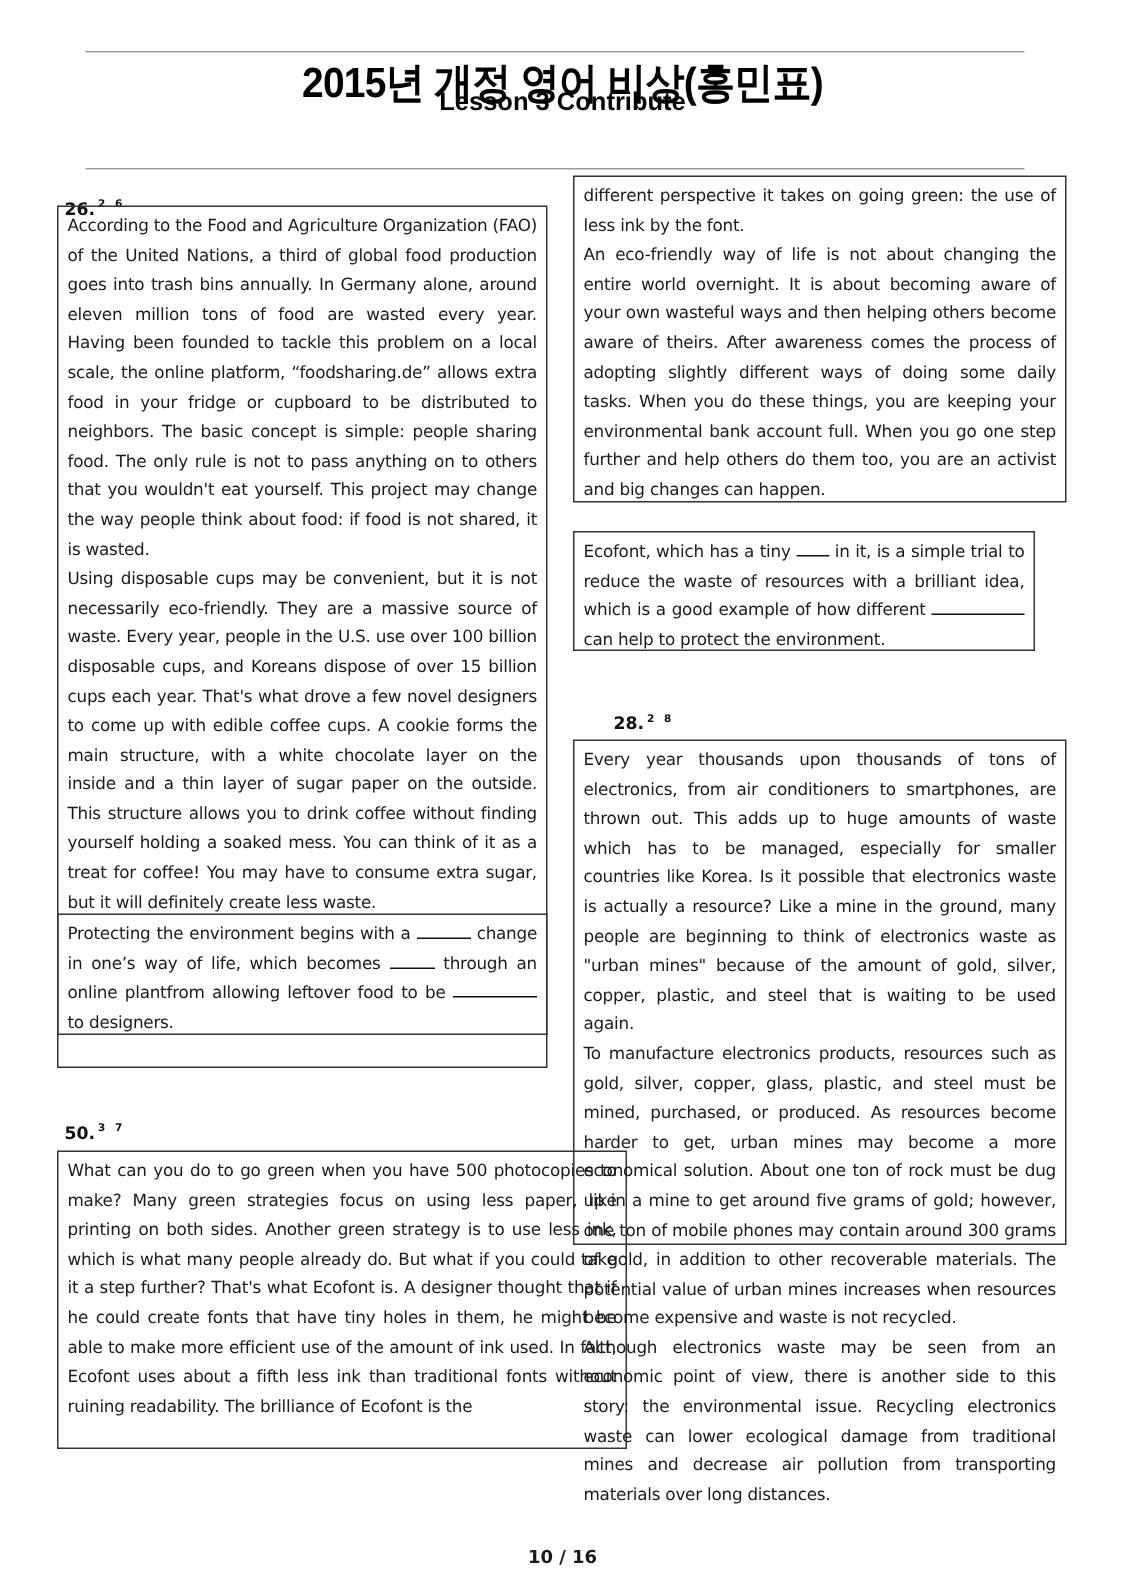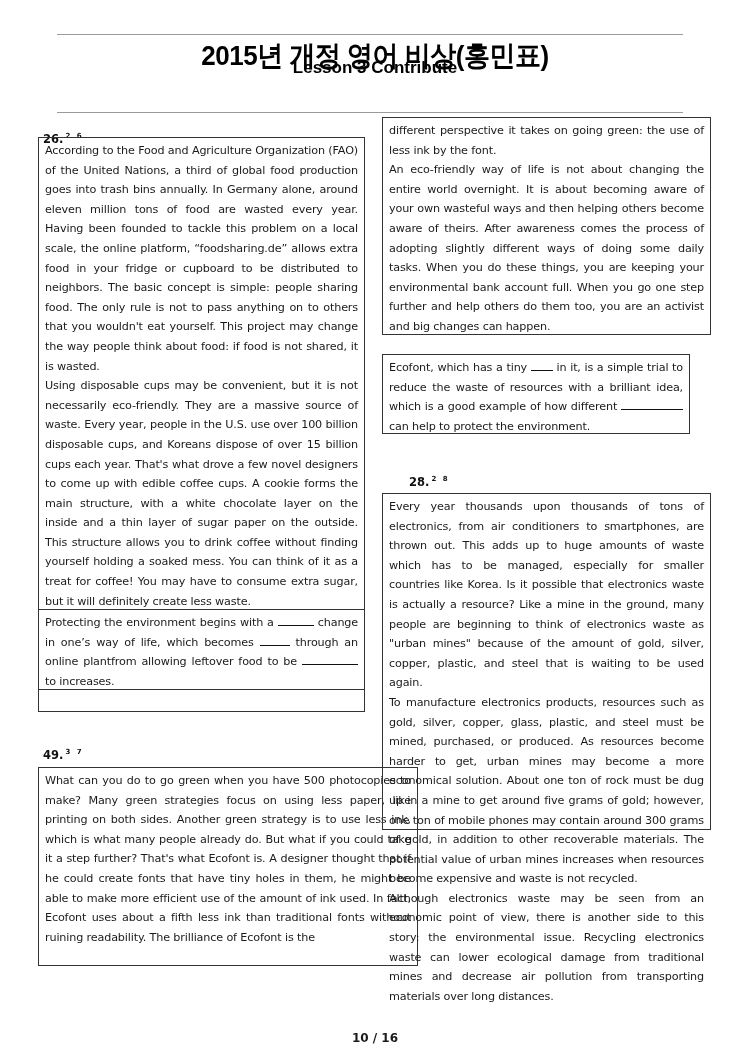--- a/index.html
+++ b/index.html
@@ -37,26 +37,26 @@
   <p>Using disposable cups may be convenient, but it is not necessarily eco-friendly. They are a massive source of waste. Every year, people in the U.S. use over 100 billion disposable cups, and Koreans dispose of over 15 billion cups each year. That's what drove a few novel designers to come up with edible coffee cups. A cookie forms the main structure, with a white chocolate layer on the inside and a thin layer of sugar paper on the outside. This structure allows you to drink coffee without finding yourself holding a soaked mess. You can think of it as a treat for coffee! You may have to consume extra sugar, but it will definitely create less waste.</p>
 </div>
 <div class="box" style="left:38px; top:609px; width:327px; height:81px;">
   <p>
     <span>Protecting the environment begins with a</span>
     <span class="blank" style="width:36px;"></span>
     <span>change in one’s way of life, which becomes</span>
     <span class="blank" style="width:30px;"></span>
     <span>through an online plantfrom allowing leftover food to be</span>
     <span class="blank" style="width:56px;"></span>
-    <span>to increases.</span>
+    <span>to designers.</span>
   </p>
 </div>
 
 <div class="label" style="left:43px; top:748px;">
-  <span>49.</span><sup>3 7</sup>
+  <span>50.</span><sup>3 7</sup>
 </div>
 <div class="box" style="left:38px; top:767px; width:380px; height:199px;">
   <p>What can you do to go green when you have 500 photocopies to make? Many green strategies focus on using less paper, like printing on both sides. Another green strategy is to use less ink, which is what many people already do. But what if you could take it a step further? That's what Ecofont is. A designer thought that if he could create fonts that have tiny holes in them, he might be able to make more efficient use of the amount of ink used. In fact, Ecofont uses about a fifth less ink than traditional fonts without ruining readability. The brilliance of Ecofont is the</p>
 </div>
 <div class="box" style="left:382px; top:117px; width:329px; height:218px;">
   <p>different perspective it takes on going green: the use of less ink by the font.</p>
   <p>An eco-friendly way of life is not about changing the entire world overnight. It is about becoming aware of your own wasteful ways and then helping others become aware of theirs. After awareness comes the process of adopting slightly different ways of doing some daily tasks. When you do these things, you are keeping your environmental bank account full. When you go one step further and help others do them too, you are an activist and big changes can happen.</p>
 </div>
 <div class="box" style="left:382px; top:354px; width:308px; height:80px;">
   <p>

